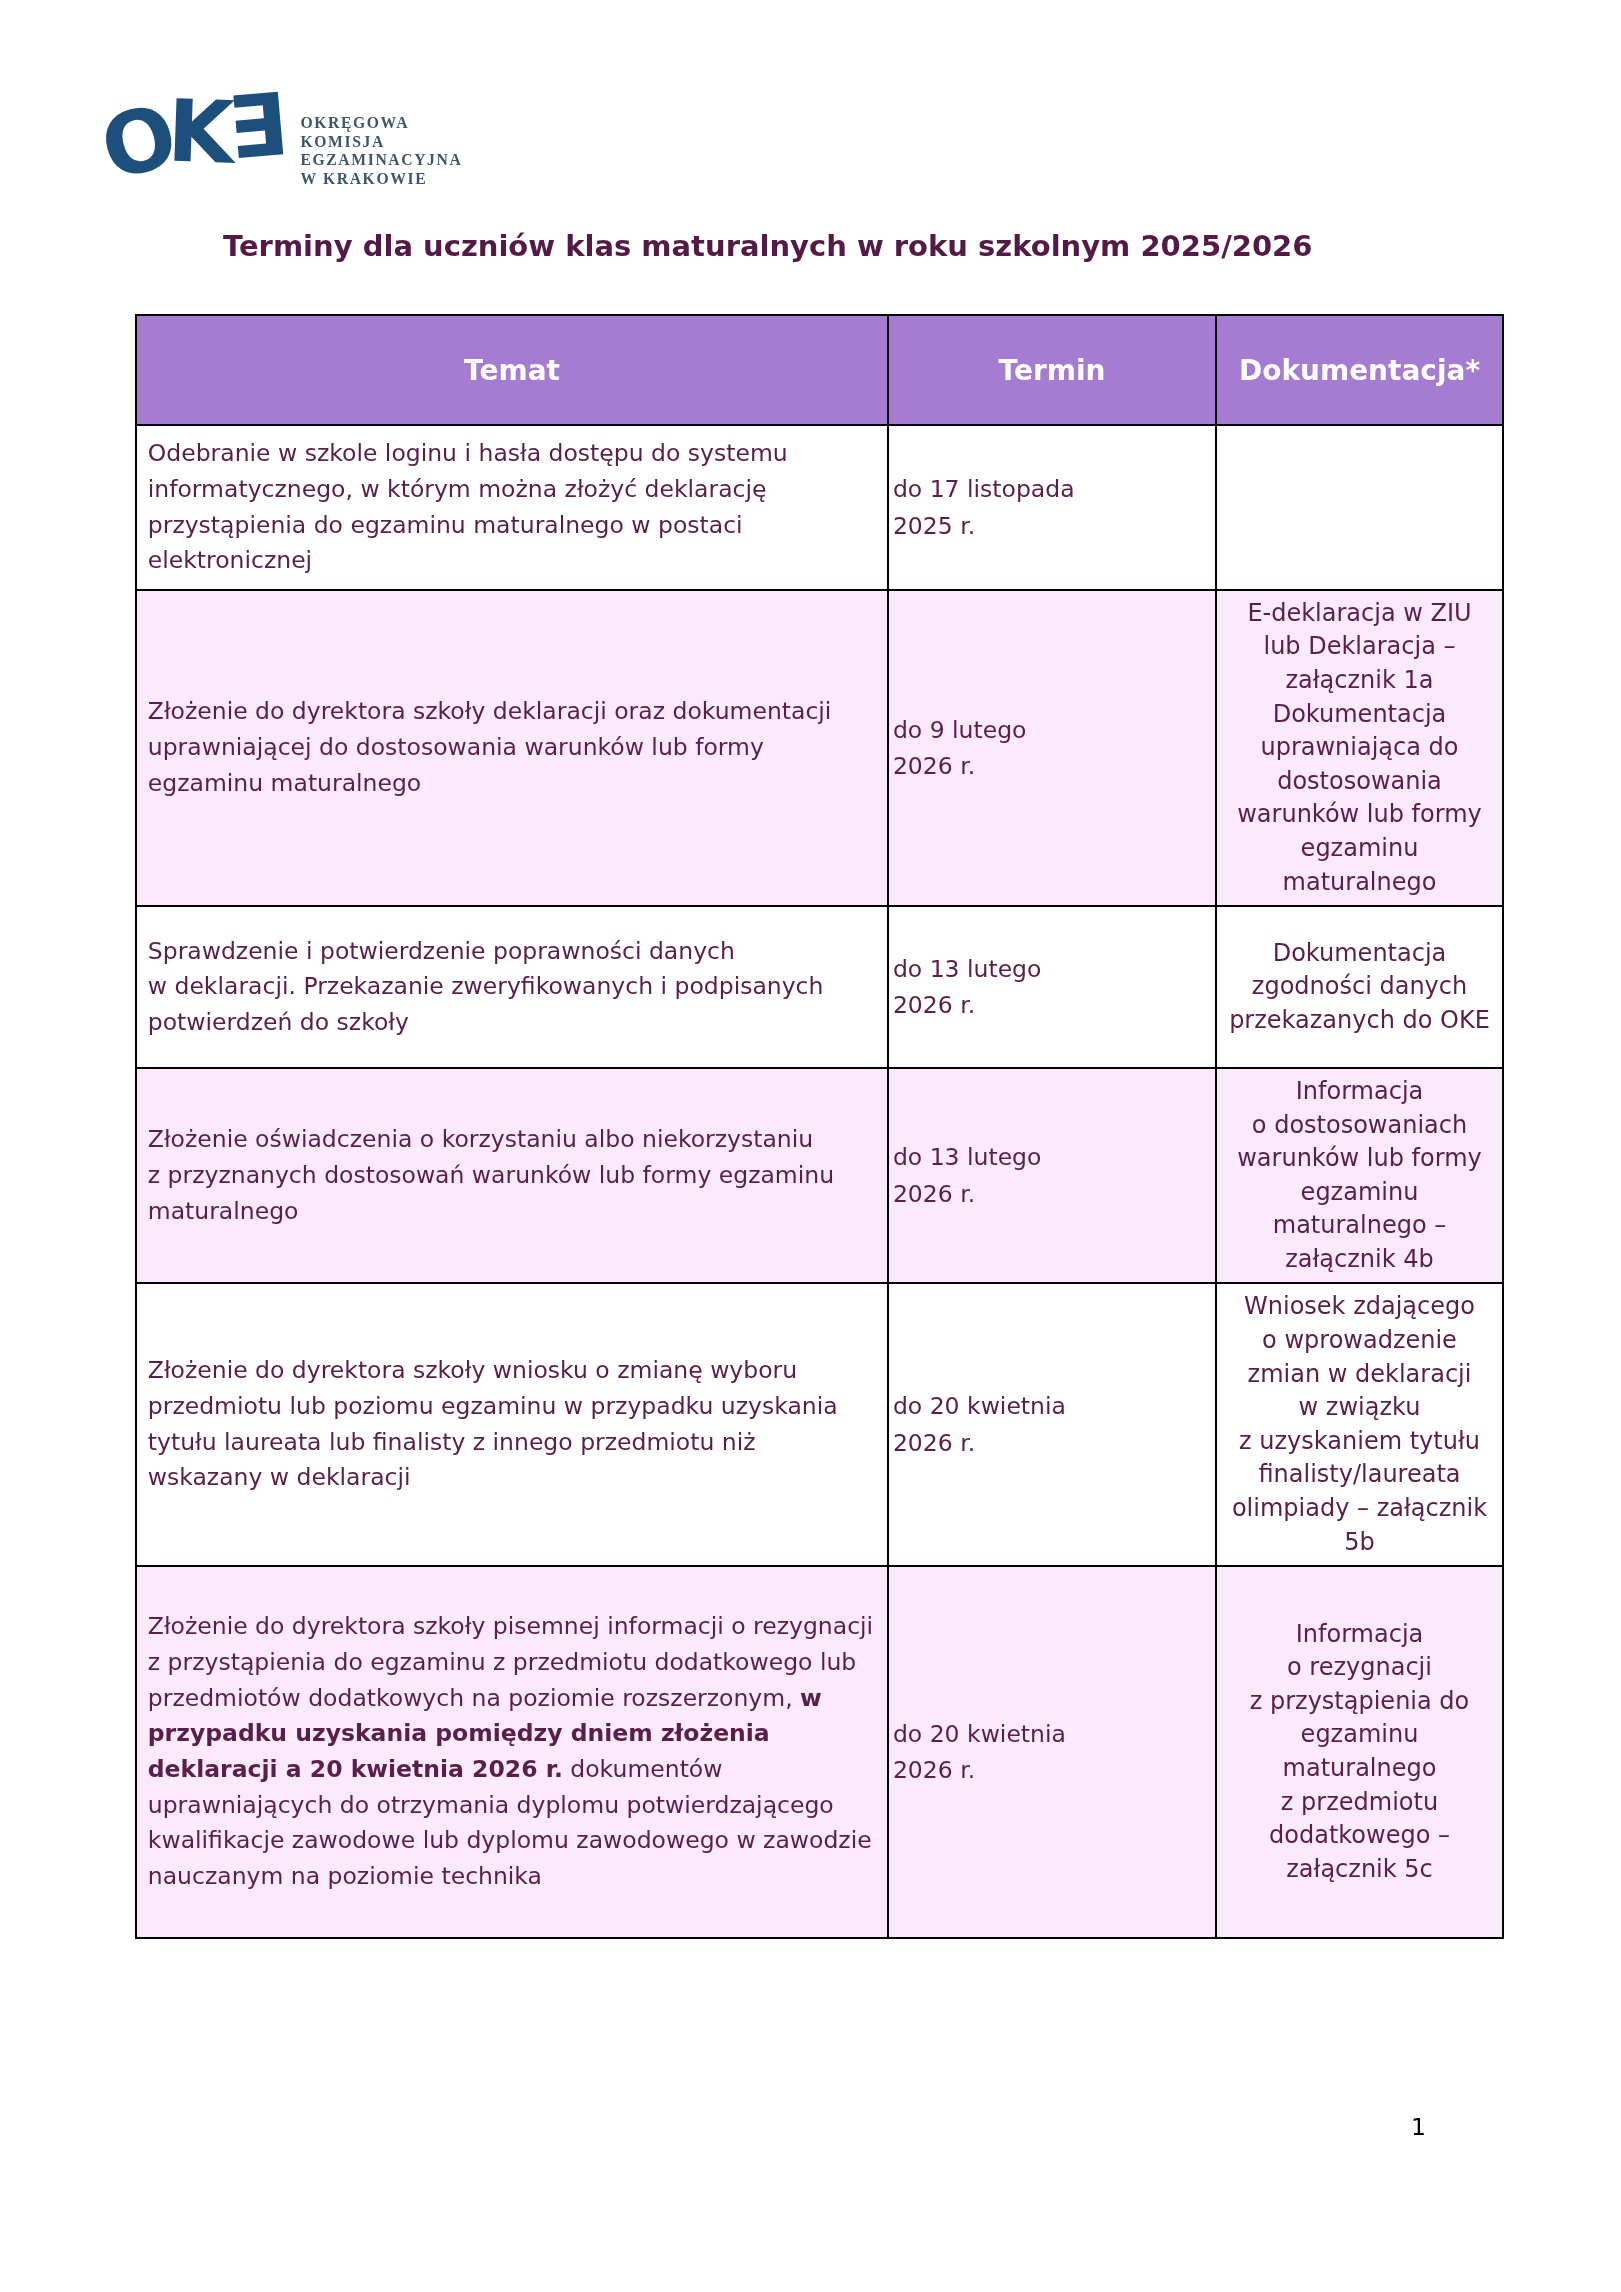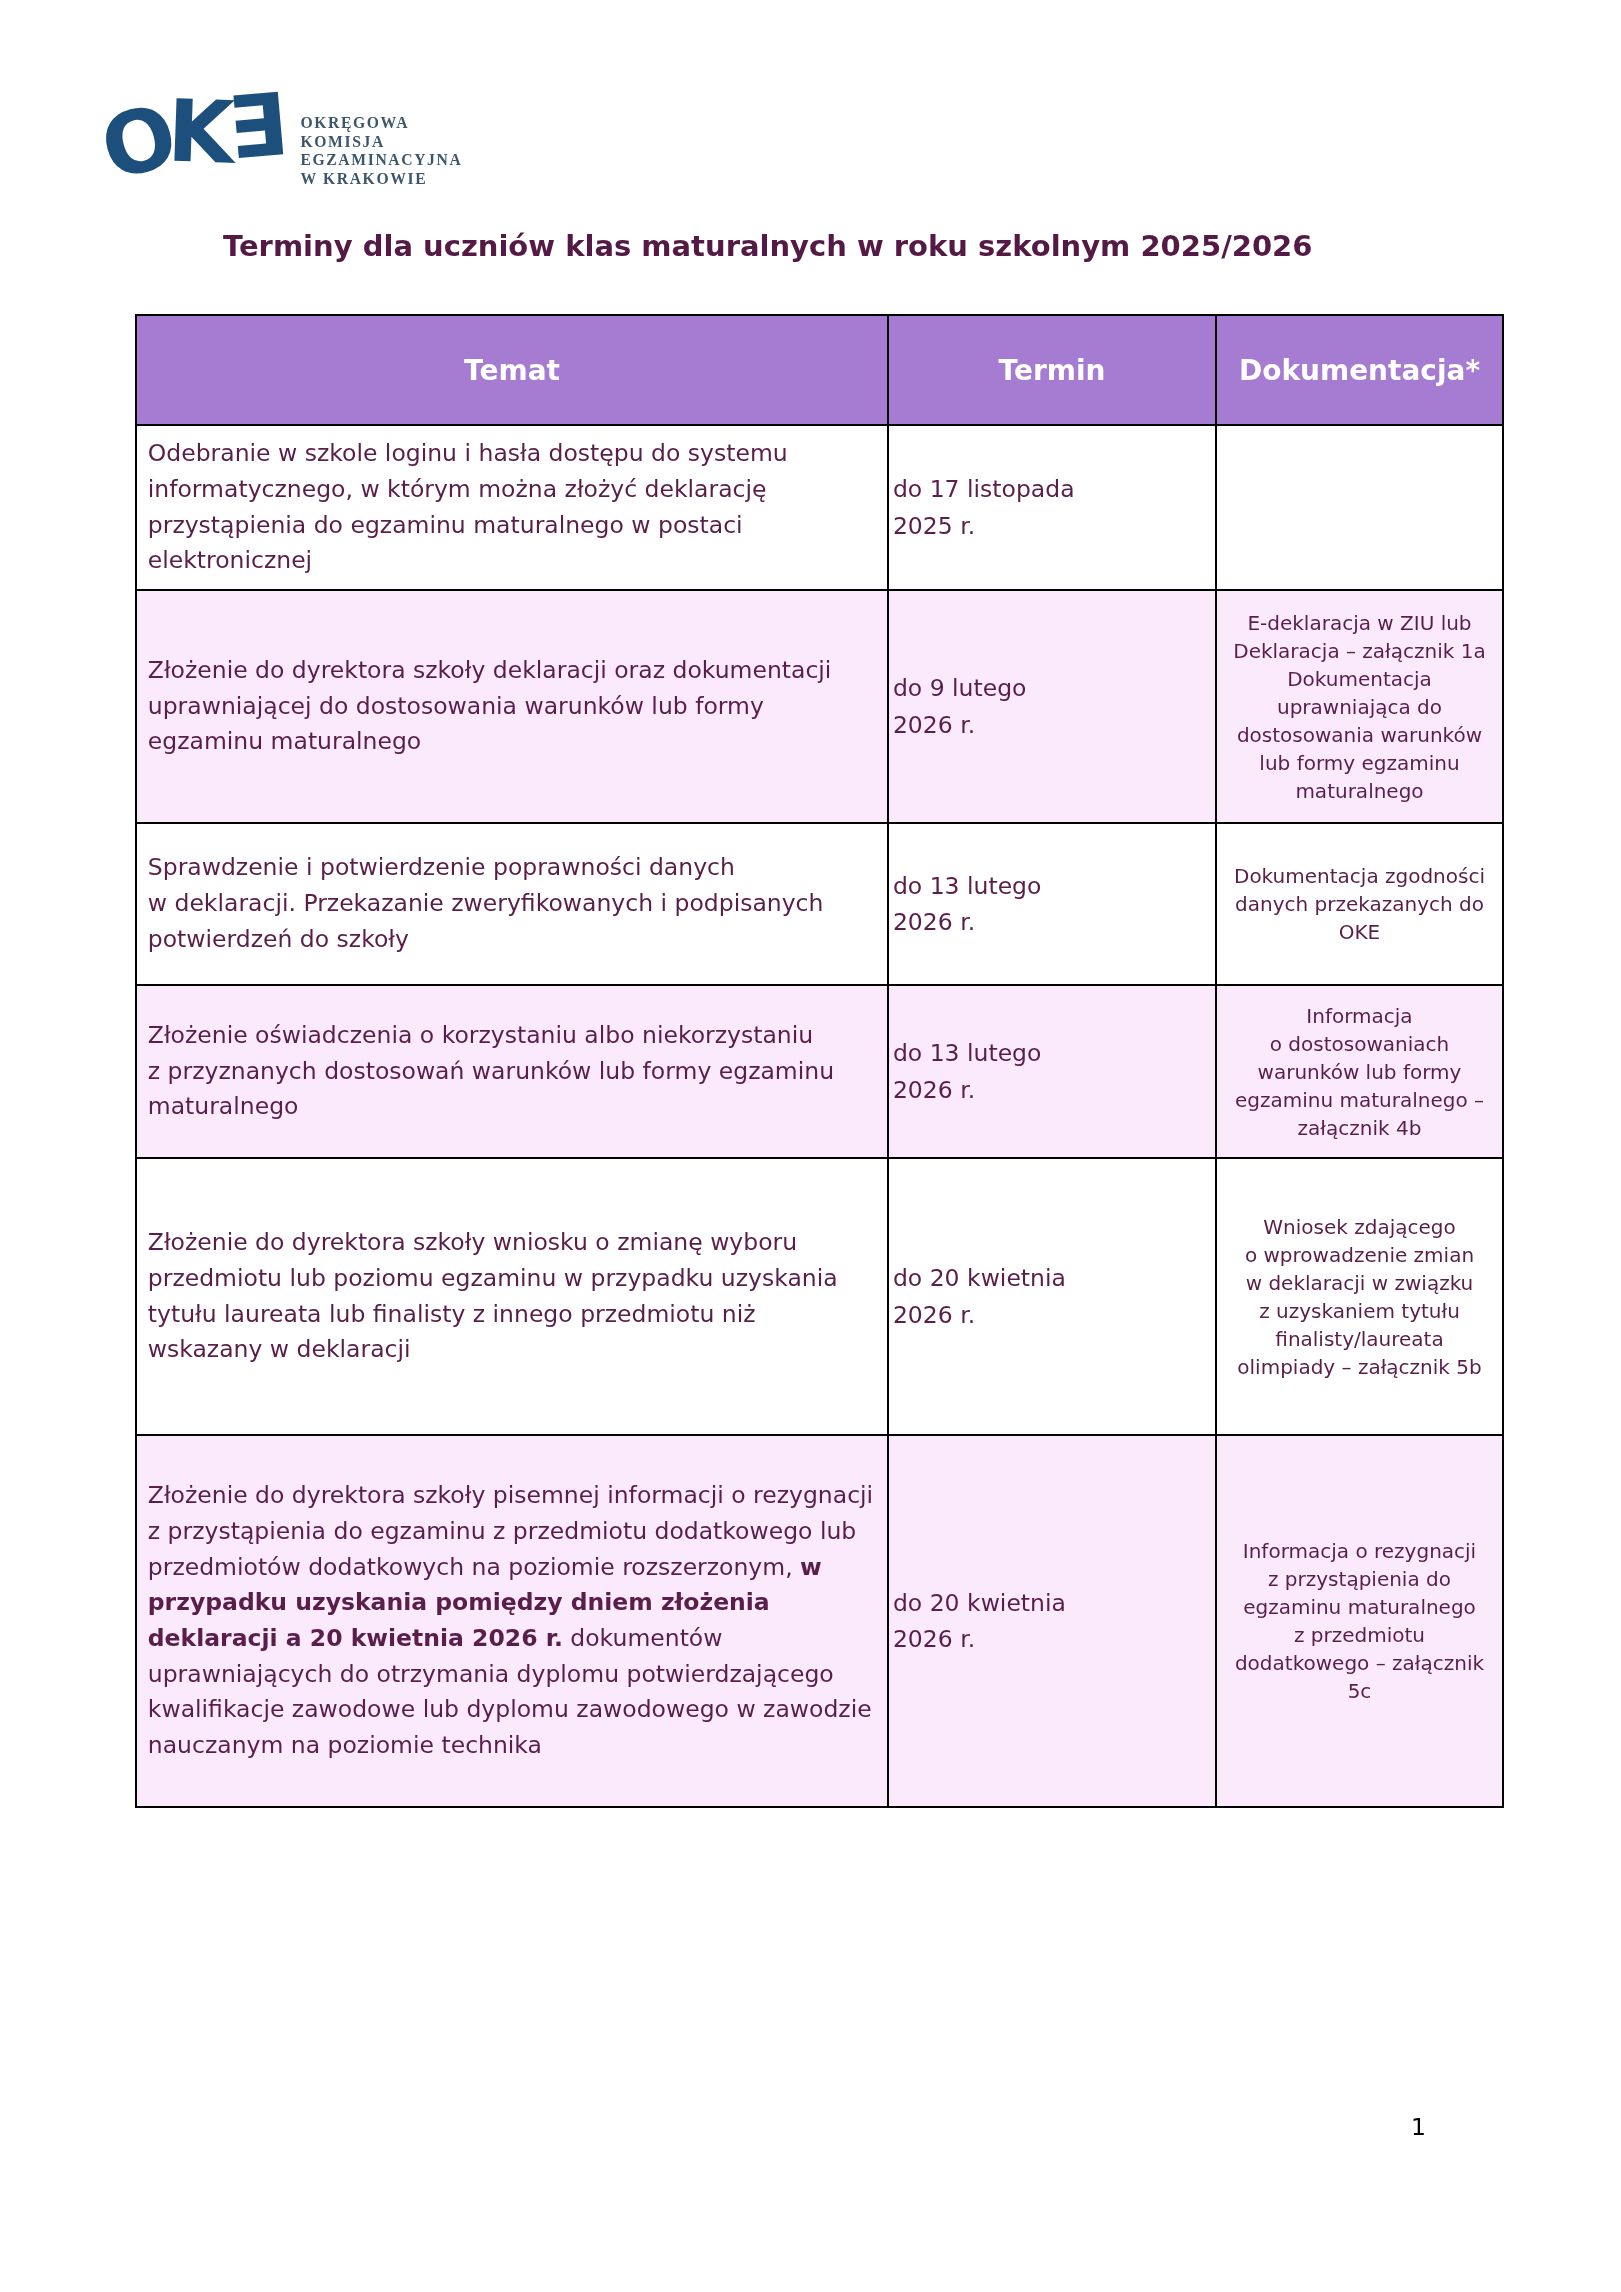--- a/index.html
+++ b/index.html
@@ -43,21 +43,21 @@
   col.c-temat{width:752px;} col.c-termin{width:328px;} col.c-dok{width:287px;}
   th,td{border:2px solid #000;box-sizing:border-box;}
   thead tr{height:110px;padding-left:20px;}
   th{
     background:var(--header-bg);color:#ffffff;
     font-size:28px;font-weight:700;text-align:center;vertical-align:middle;
   }
   td{color:var(--text);vertical-align:middle;background:#ffffff;}
   td.temat{font-size:23.5px;line-height:1.52;text-align:left;padding:7.8px 9.8px 7.8px 10.8px;}
   td.termin{font-size:23.5px;line-height:1.55;text-align:left;padding:3.9px;}
-  td.dok{font-size:20px;line-height:1.4;text-align:center;padding:5.9px 8.8px;}
+  td.dok{font-size:24px;line-height:1.4;text-align:center;padding:5.9px 8.8px;}
   tr.shaded td{background:var(--row-alt-bg);}
   tr.r0{height:165px;} tr.r1{height:233px;} tr.r2{height:162px;} tr.r3{height:173px;}
   tr.r4{height:277px;} tr.r5{height:372px;} tr.r6{height:137px;} tr.r7{height:129px;}
   
   .page-number{position:absolute;left:1411px;top:2113px;font-size:23.5px;color:#000;}
 </style>
 </head>
 <body>
 
 <div class="logo">

